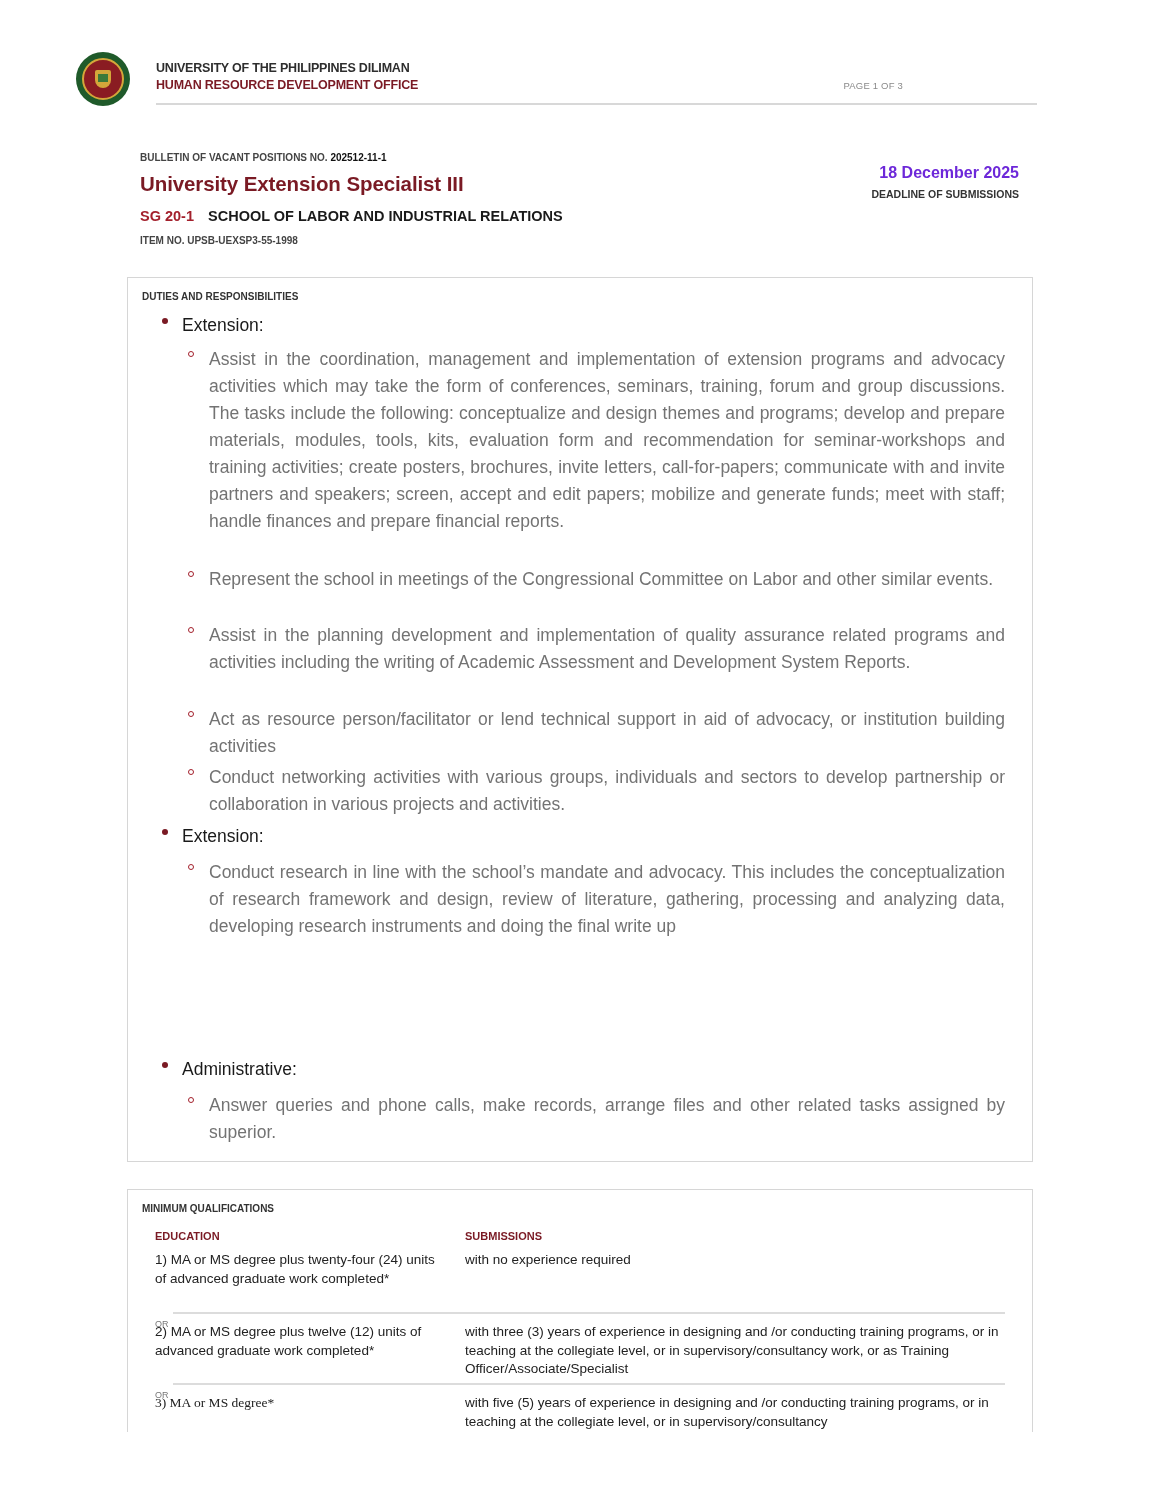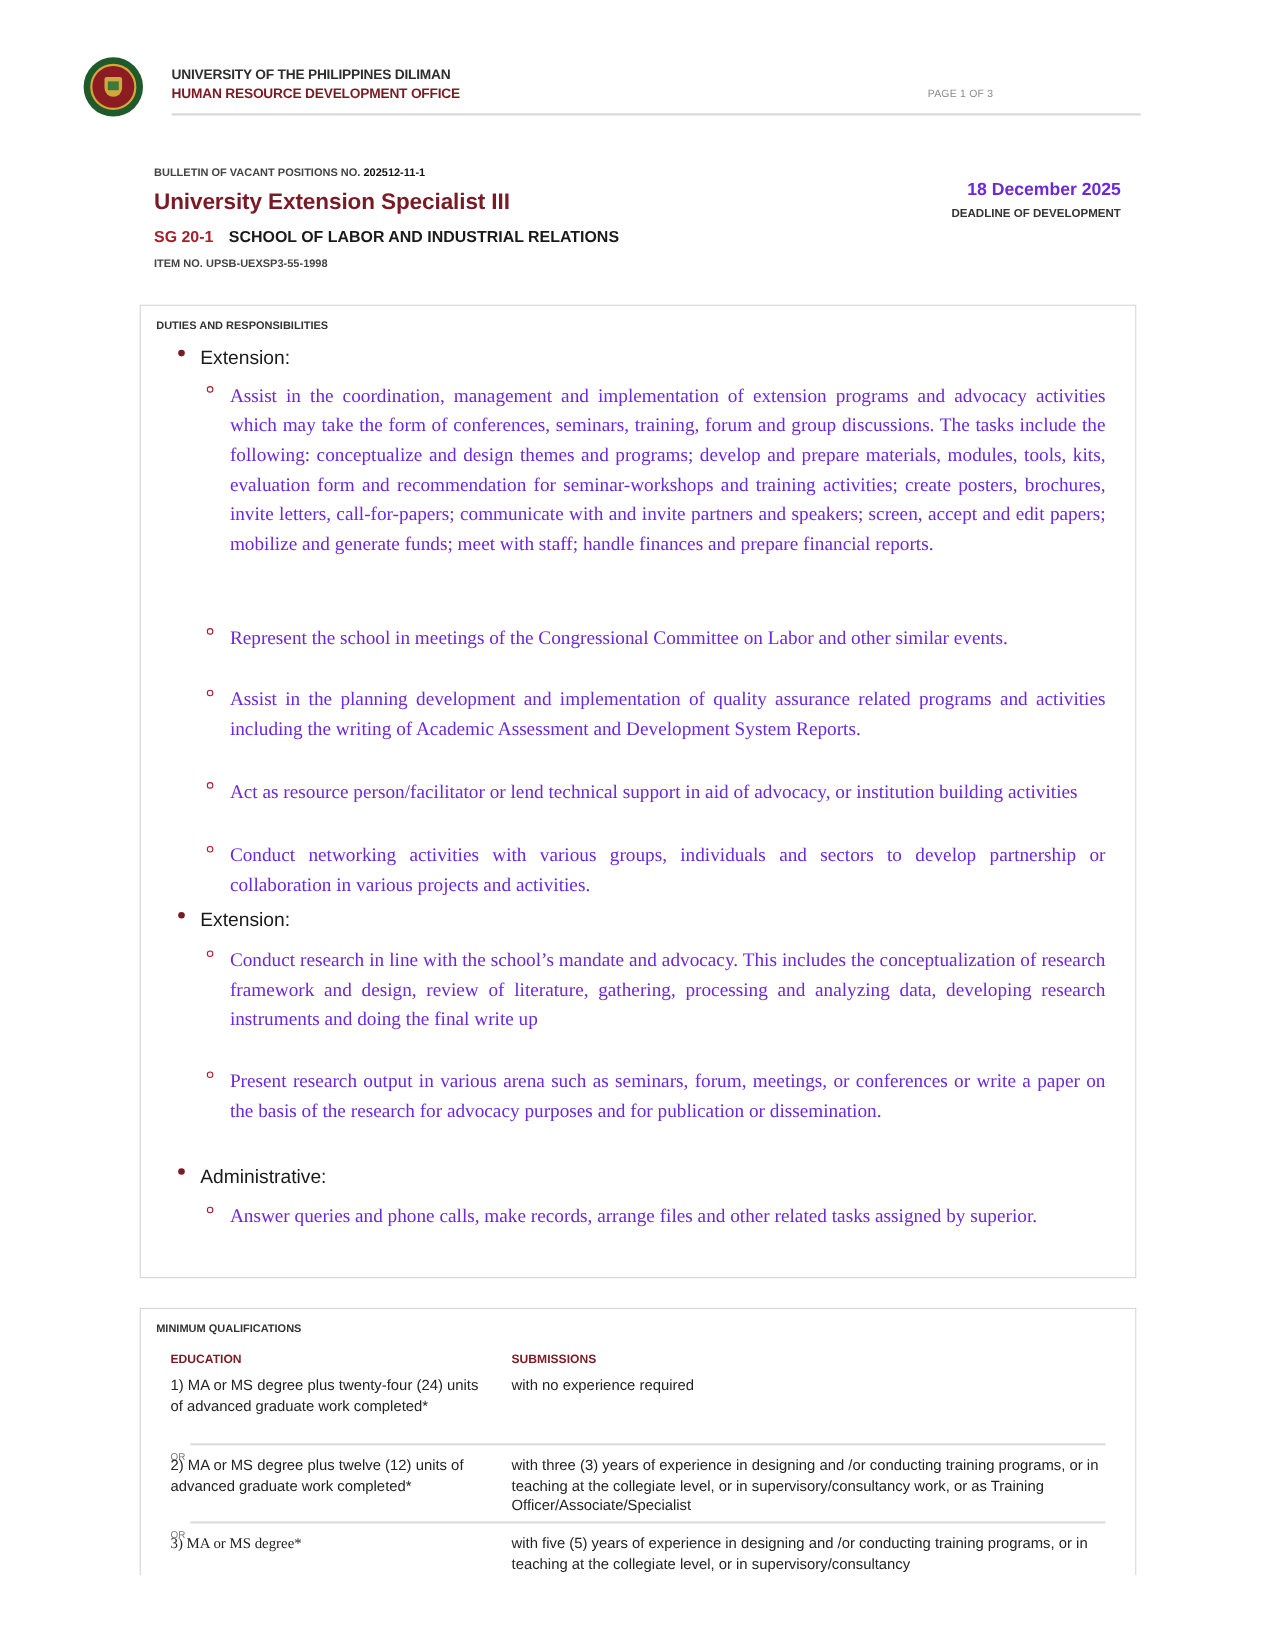--- a/index.html
+++ b/index.html
@@ -29,21 +29,21 @@
     .deadline-date { position: absolute; right: 140px; top: 164px; font-size: 16px; font-weight: bold; color: #6d28d9; }
     .deadline-label { position: absolute; right: 140px; top: 188px; font-size: 10.5px; font-weight: bold; color: #333; }
 
     .box { position: absolute; left: 127px; width: 906px; border: 1.5px solid #d6d6d6; background: #fff; }
     .duties-box { top: 277px; height: 885px; }
     .box-label { font-size: 10px; font-weight: bold; color: #333; position: absolute; left: 14px; top: 13px; }
 
     .cat { position: absolute; left: 54px; font-size: 17.5px; color: #1a1a1a; }
     .cat .dot { position: absolute; left: -20px; top: 3px; width: 6px; height: 6px; background: #7a1a24; border-radius: 50%; }
 
-    .sub { position: absolute; left: 81px; width: 796px; font-size: 17.5px; line-height: 27px; color: #6d28d9; text-align: justify; font-family: Liberation Serif, serif; }
+    .sub { position: absolute; left: 81px; width: 796px; font-size: 17.5px; line-height: 27px; color: #737373; text-align: justify; }
     .sub .ring { position: absolute; left: -21px; top: 5px; width: 6px; height: 6px; border: 1.3px solid #a3202c; border-radius: 50%; }
 
     .qual-box { top: 1189px; height: 330px; border-bottom: none; }
     .col-head { position: absolute; top: 40px; font-size: 11px; font-weight: bold; color: #7a1a24; }
     .edu-head { left: 27px; }
     .exp-head { left: 337px; }
     .q-edu { position: absolute; left: 27px; width: 285px; font-size: 13.5px; line-height: 18.5px; color: #222; }
     .q-exp { position: absolute; left: 337px; width: 540px; font-size: 13.5px; line-height: 18.5px; color: #222; }
     .or-row { position: absolute; left: 27px; width: 850px; height: 12px; }
     .or-row .or { position: absolute; left: 0; top: 12px; font-size: 9px; color: #777; }
@@ -70,21 +70,21 @@
   <span class="num">202512-11-1</span>
 </div>
 <div class="pos-title">University Extension Specialist III</div>
 <div class="sg-line">
   <span class="sg">SG 20-1</span>
   <span class="school">SCHOOL OF LABOR AND INDUSTRIAL RELATIONS</span>
 </div>
 <div class="item-no">ITEM NO. UPSB-UEXSP3-55-1998</div>
 
 <div class="deadline-date">18 December 2025</div>
-<div class="deadline-label">DEADLINE OF DEVELOPMENT</div>
+<div class="deadline-label">DEADLINE OF SUBMISSIONS</div>
 
 <div class="box duties-box">
   <div class="box-label">DUTIES AND RESPONSIBILITIES</div>
 
   <div class="cat" style="top:37px;">
     <span class="dot"></span>
     <span>Extension:</span>
   </div>
   <div class="sub" style="top:68px;">
     <span class="ring"></span>
@@ -107,24 +107,20 @@
     <span>Conduct networking activities with various groups, individuals and sectors to develop partnership or collaboration in various projects and activities.</span>
   </div>
 
   <div class="cat" style="top:548px;">
     <span class="dot"></span>
     <span>Extension:</span>
   </div>
   <div class="sub" style="top:581px;">
     <span class="ring"></span>
     <span>Conduct research in line with the school’s mandate and advocacy. This includes the conceptualization of research framework and design, review of literature, gathering, processing and analyzing data, developing research instruments and doing the final write up</span>
-  </div>
-  <div class="sub" style="top:691px;">
-    <span class="ring"></span>
-    <span>Present research output in various arena such as seminars, forum, meetings, or conferences or write a paper on the basis of the research for advocacy purposes and for publication or dissemination.</span>
   </div>
 
   <div class="cat" style="top:781px;">
     <span class="dot"></span>
     <span>Administrative:</span>
   </div>
   <div class="sub" style="top:814px;">
     <span class="ring"></span>
     <span>Answer queries and phone calls, make records, arrange files and other related tasks assigned by superior.</span>
   </div>

